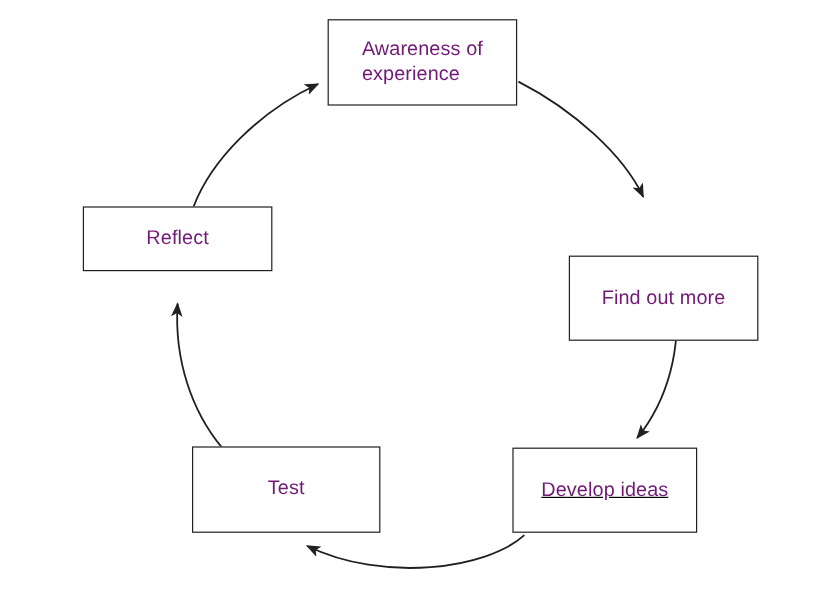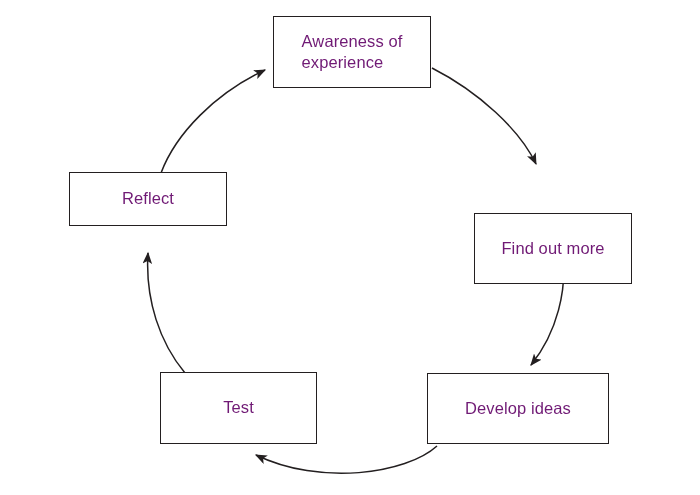--- a/index.html
+++ b/index.html
@@ -72,21 +72,21 @@
 
   <div class="node-box" style="left:273px; top:16px; width:158px; height:72px;">
     <span class="node-label">Awareness of
 experience</span>
   </div>
 
   <div class="node-box" style="left:474px; top:172px; width:158px; height:71px;margin-top:41px;">
     <span class="node-label">Find out more</span>
   </div>
 
-  <div class="node-box" style="left:427px; top:373px; width:182px; height:71px;">
+  <div class="node-box" style="left:427px; top:373px; width:154px; height:71px;text-decoration:underline;">
     <span class="node-label">Develop ideas</span>
   </div>
 
   <div class="node-box" style="left:120px; top:372px; width:157px; height:72px;margin-left:40px;">
     <span class="node-label">Test</span>
   </div>
 
   <div class="node-box" style="left:69px; top:172px; width:158px; height:54px;">
     <span class="node-label">Reflect</span>
   </div>

